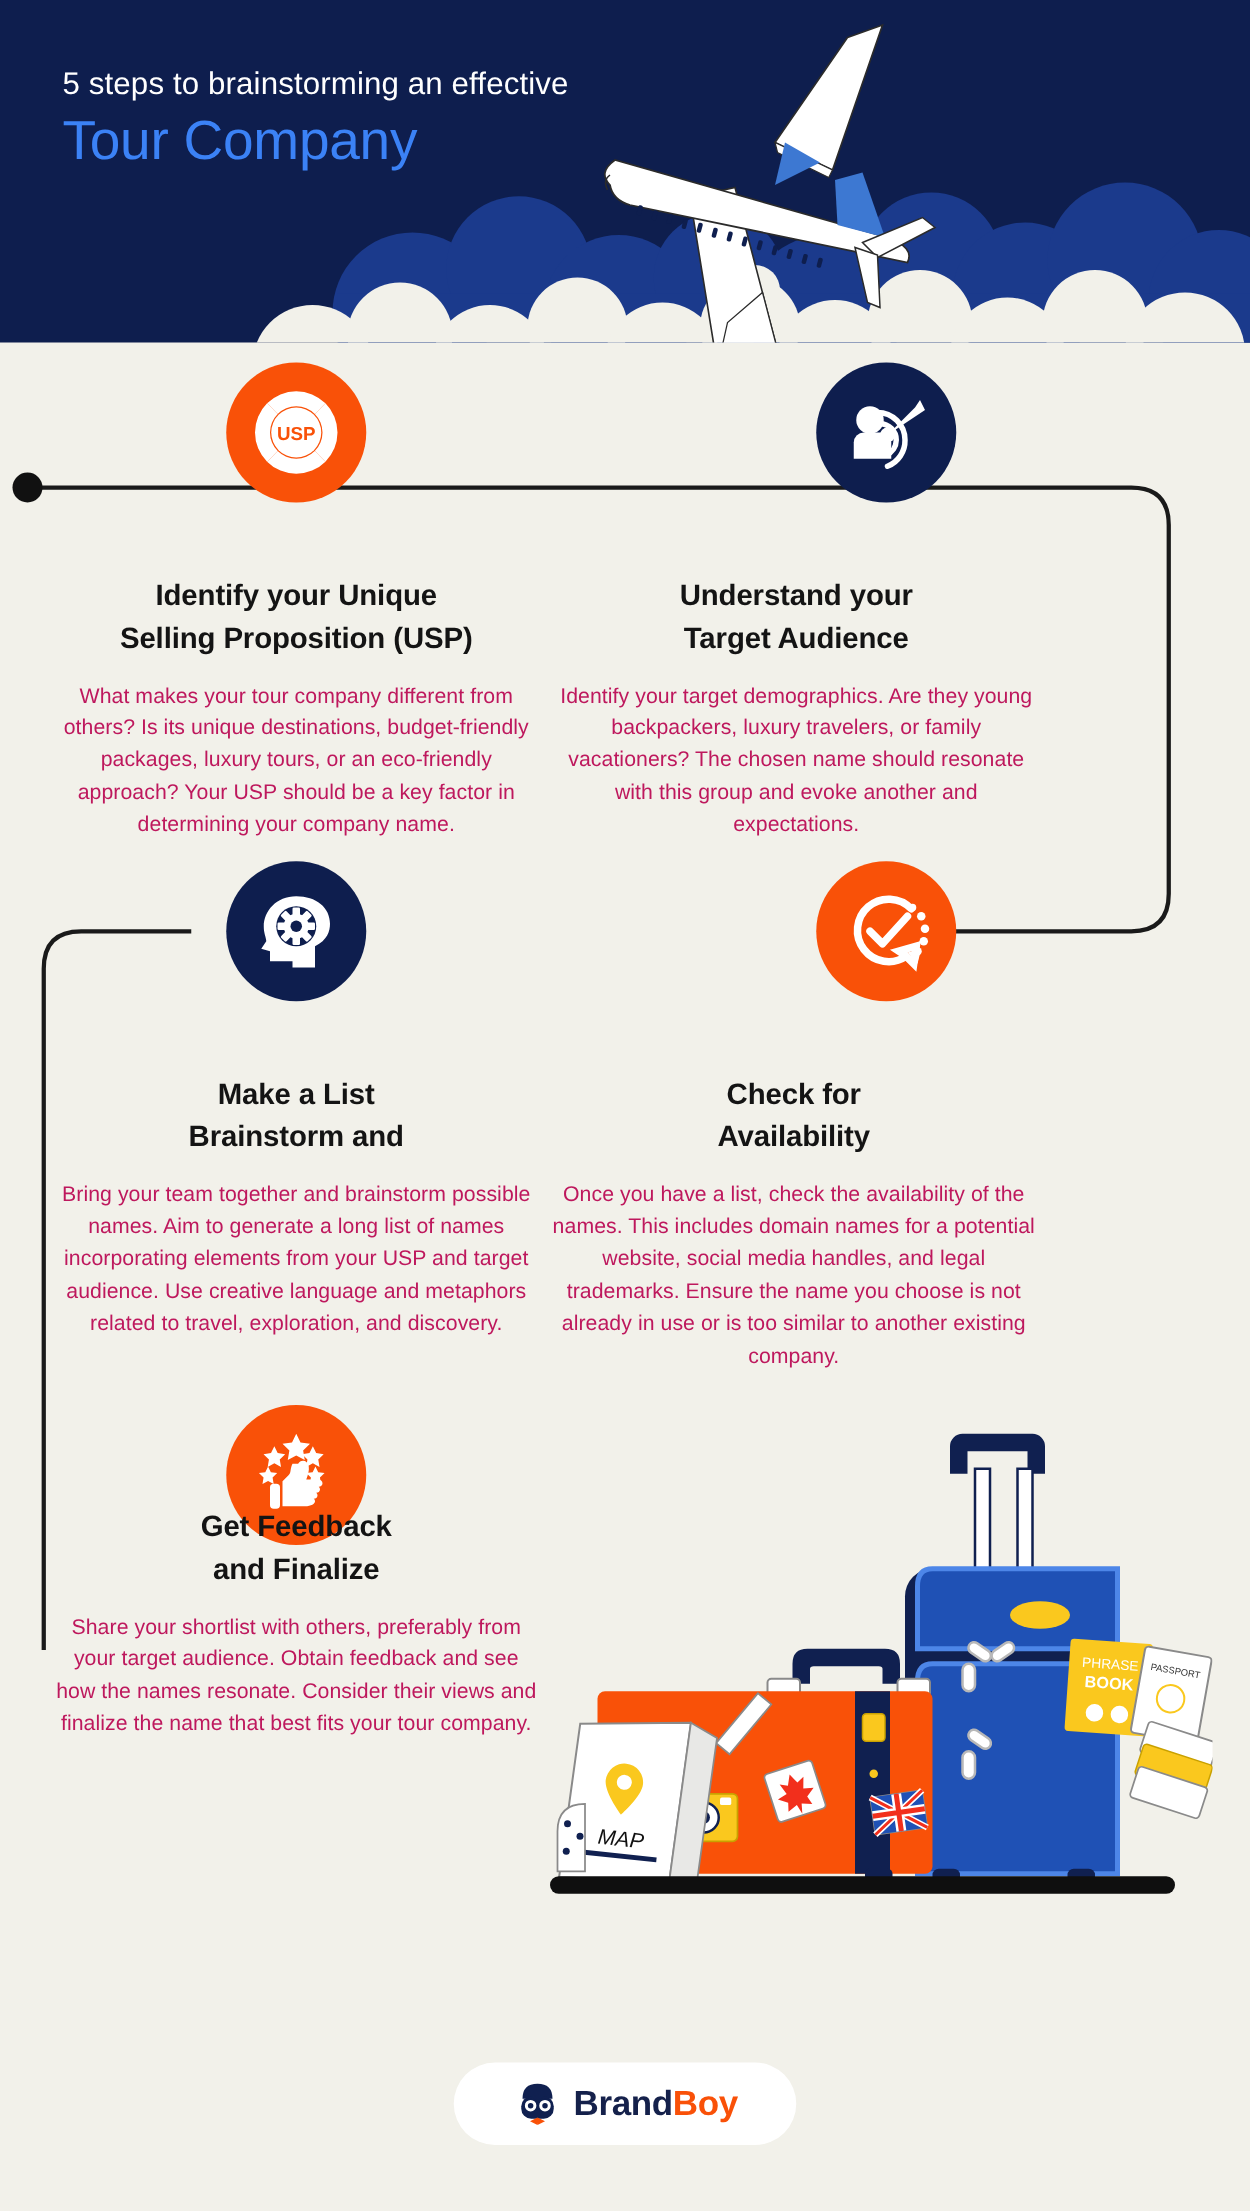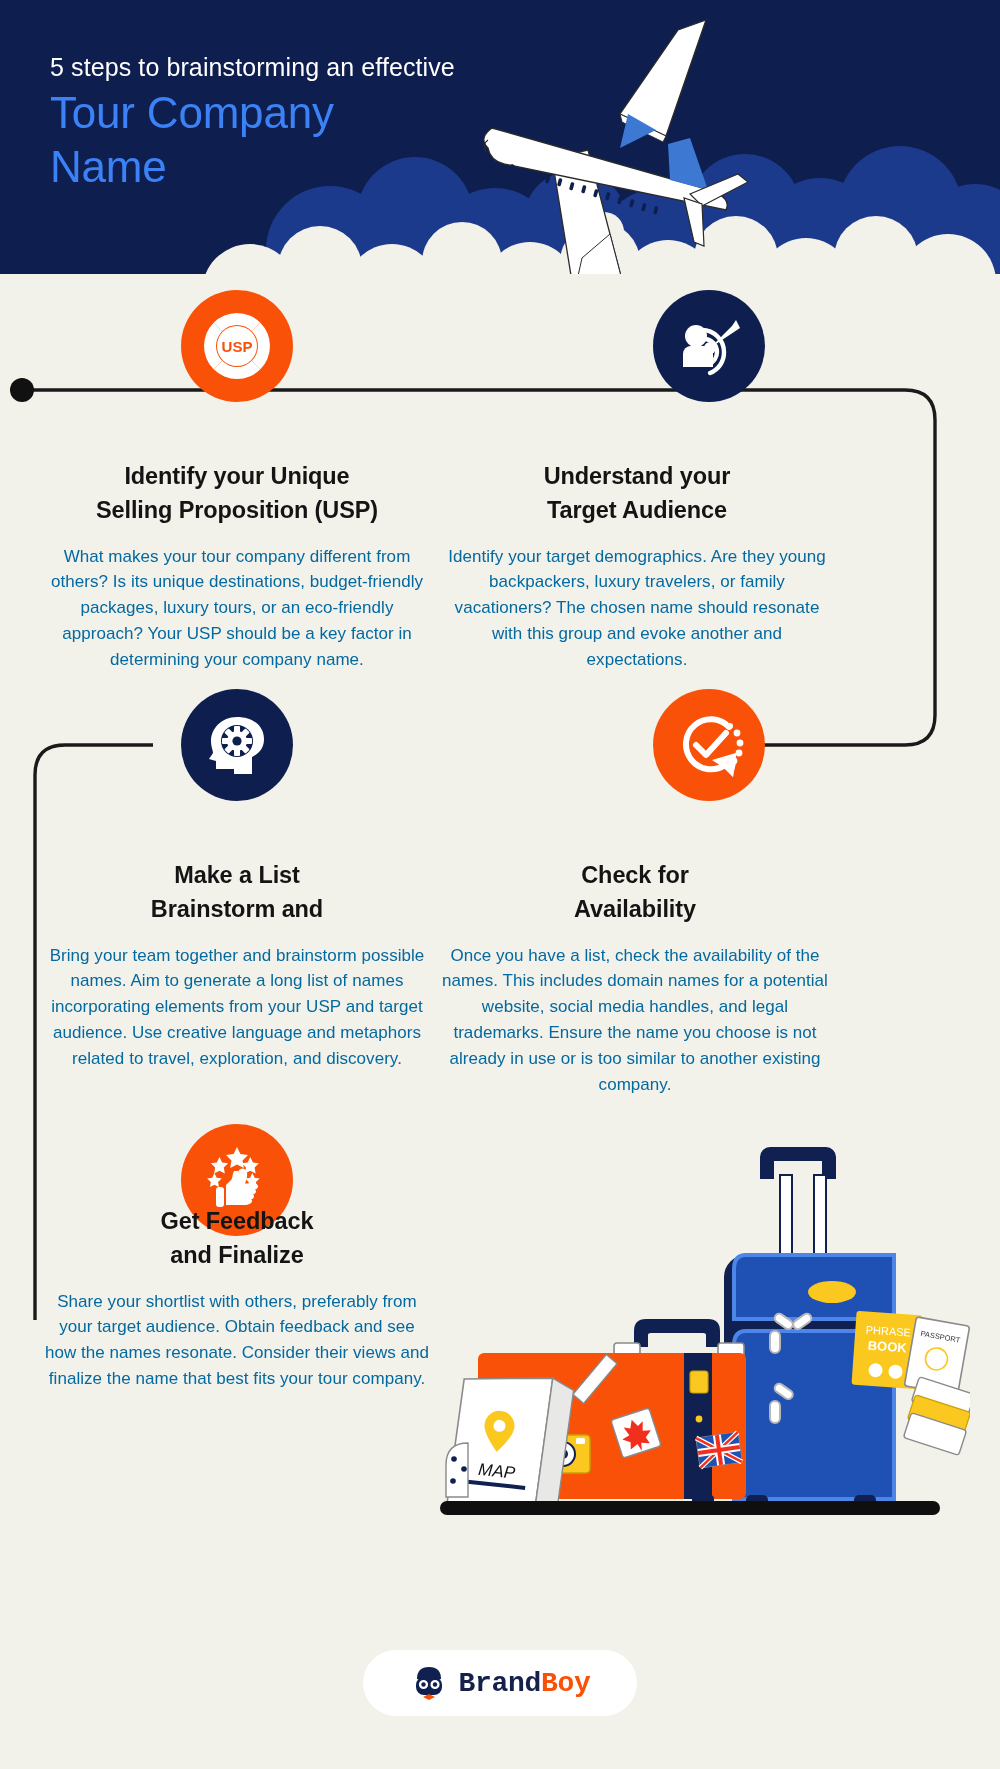--- a/index.html
+++ b/index.html
@@ -38,31 +38,31 @@
   .c-orange { background: #f95108; }
   .c-navy   { background: #0e1e4e; }
 
   
   .step { position: absolute; width: 390px; text-align: center; }
   .step h3 {
     font-size: 23.5px; font-weight: 700; color: #141414; line-height: 1.44;
     letter-spacing: -.1px;
   }
   .step p {
-    margin-top: 16px; font-size: 17px; line-height: 1.52; color: #0369a1;
+    margin-top: 16px; font-size: 17px; line-height: 1.52; color: #be185d;
     letter-spacing: .05px;
   }
 
   
   .footer-pill {
     position: absolute; left: 363px; top: 1650px; width: 274px; height: 66px;
     background: #ffffff; border-radius: 33px;
     display: flex; align-items: center; justify-content: center; gap: 9px;
   }
-  .logo-text { font-size: 28px; font-weight: 700; letter-spacing: -.3px; font-family: Liberation Mono, monospace; }
+  .logo-text { font-size: 28px; font-weight: 700; letter-spacing: -.3px; }
   .logo-brand { color: #15214b; }
   .logo-boy { color: #f95108; }
   .copyright {
     position: absolute; left: 0; top: 1726px; width: 1000px; text-align: center;
     font-size: 14.5px; color: #0369a1; margin-top: 48px;
   }
   .luggage { position: absolute; left: 440px; top: 1135px; }
 </style>
 </head>
 <body>
@@ -138,21 +138,20 @@
           <rect x="172" y="185" width="3.6" height="8" rx="1.4" transform="rotate(15 173 189)"></rect>
           <rect x="184" y="188" width="3.6" height="8" rx="1.4" transform="rotate(15 185 192)"></rect>
         </g>
       </g>
     </svg>
 
     <div class="header-title-wrap">
       <div class="eyebrow">5 steps to brainstorming an effective</div>
       <div class="bigtitle">
         <div>Tour Company</div>
-        <div>Name</div>
       </div>
     </div>
   </div>
 
   <svg class="conn-svg" width="1000" height="1060" viewBox="0 0 1000 1060">
     <g fill="none" stroke="#1a1a1a" stroke-width="3.4">
 
       <path d="M22 130 H905 Q935 130 935 160 V455 Q935 485 905 485 H723"></path>
 
       <path d="M153 485 H65 Q35 485 35 515 V1150"></path>

